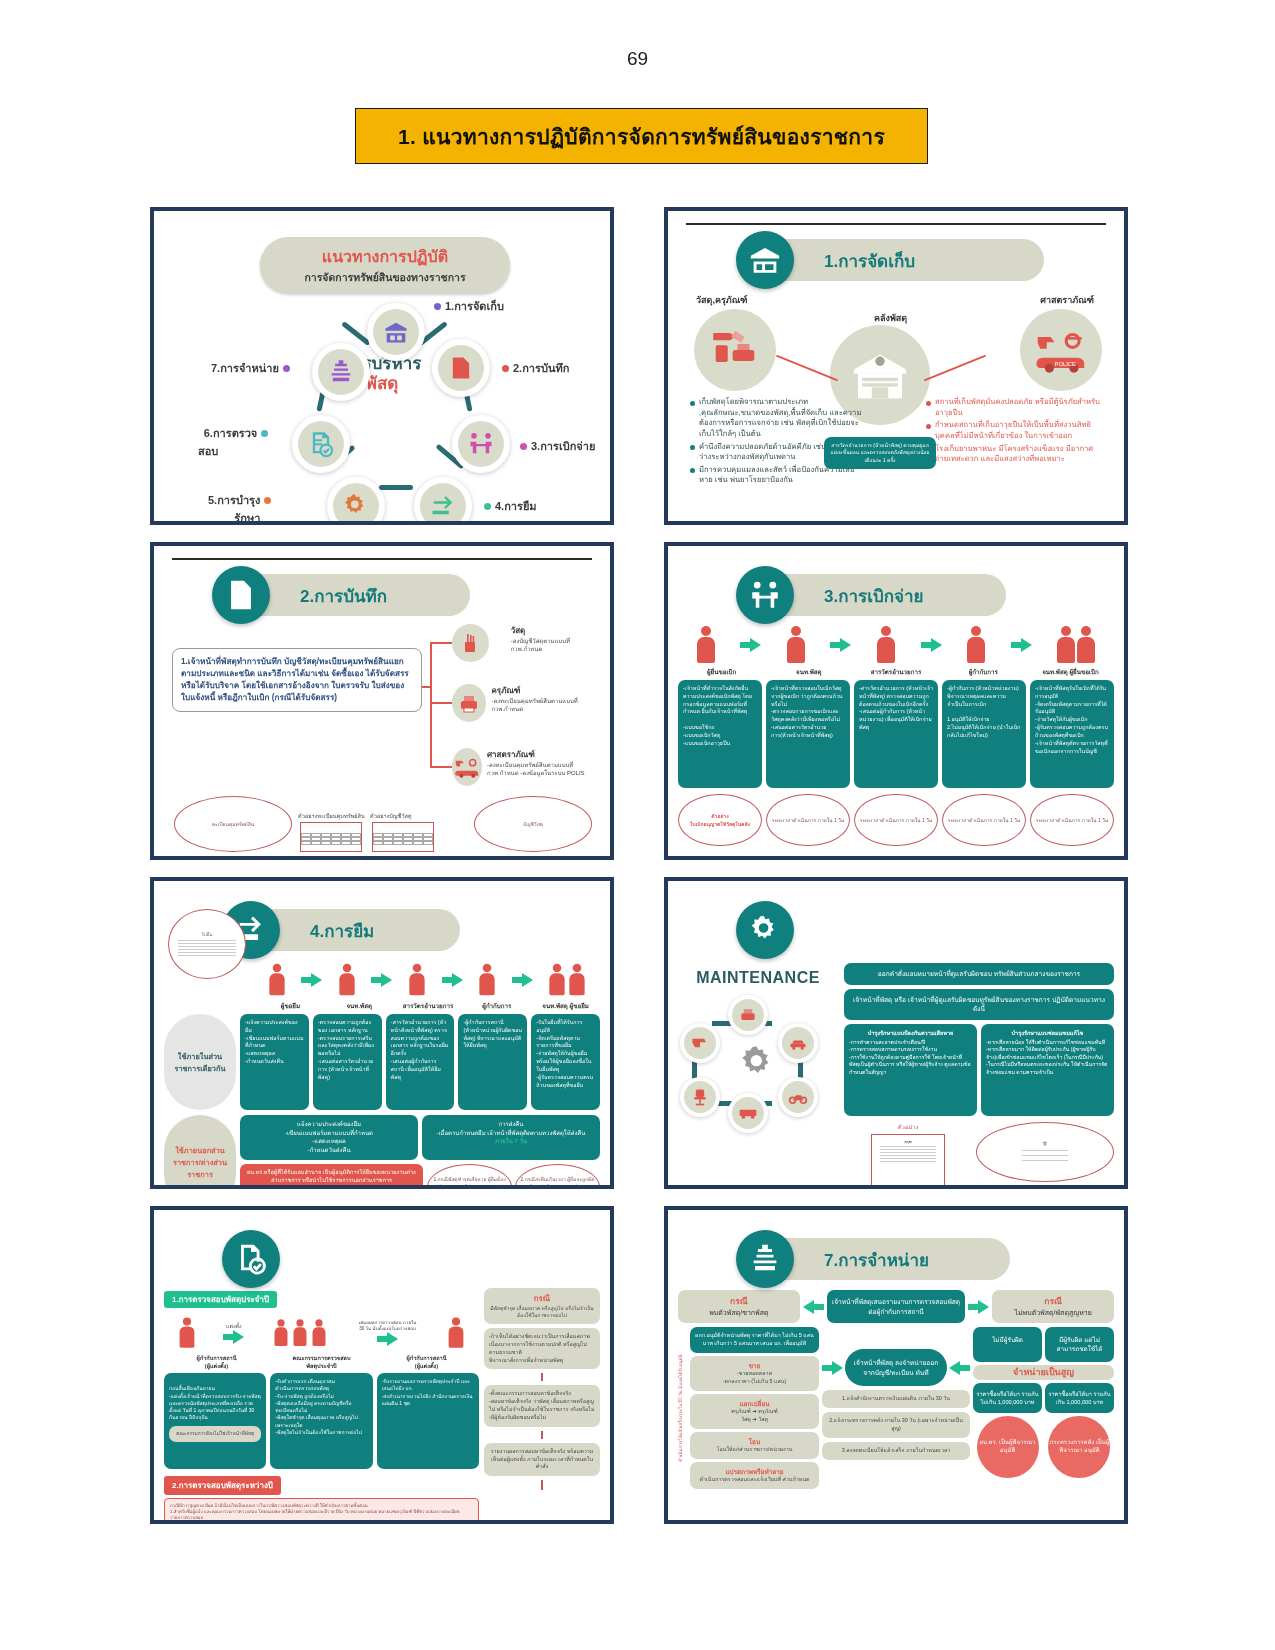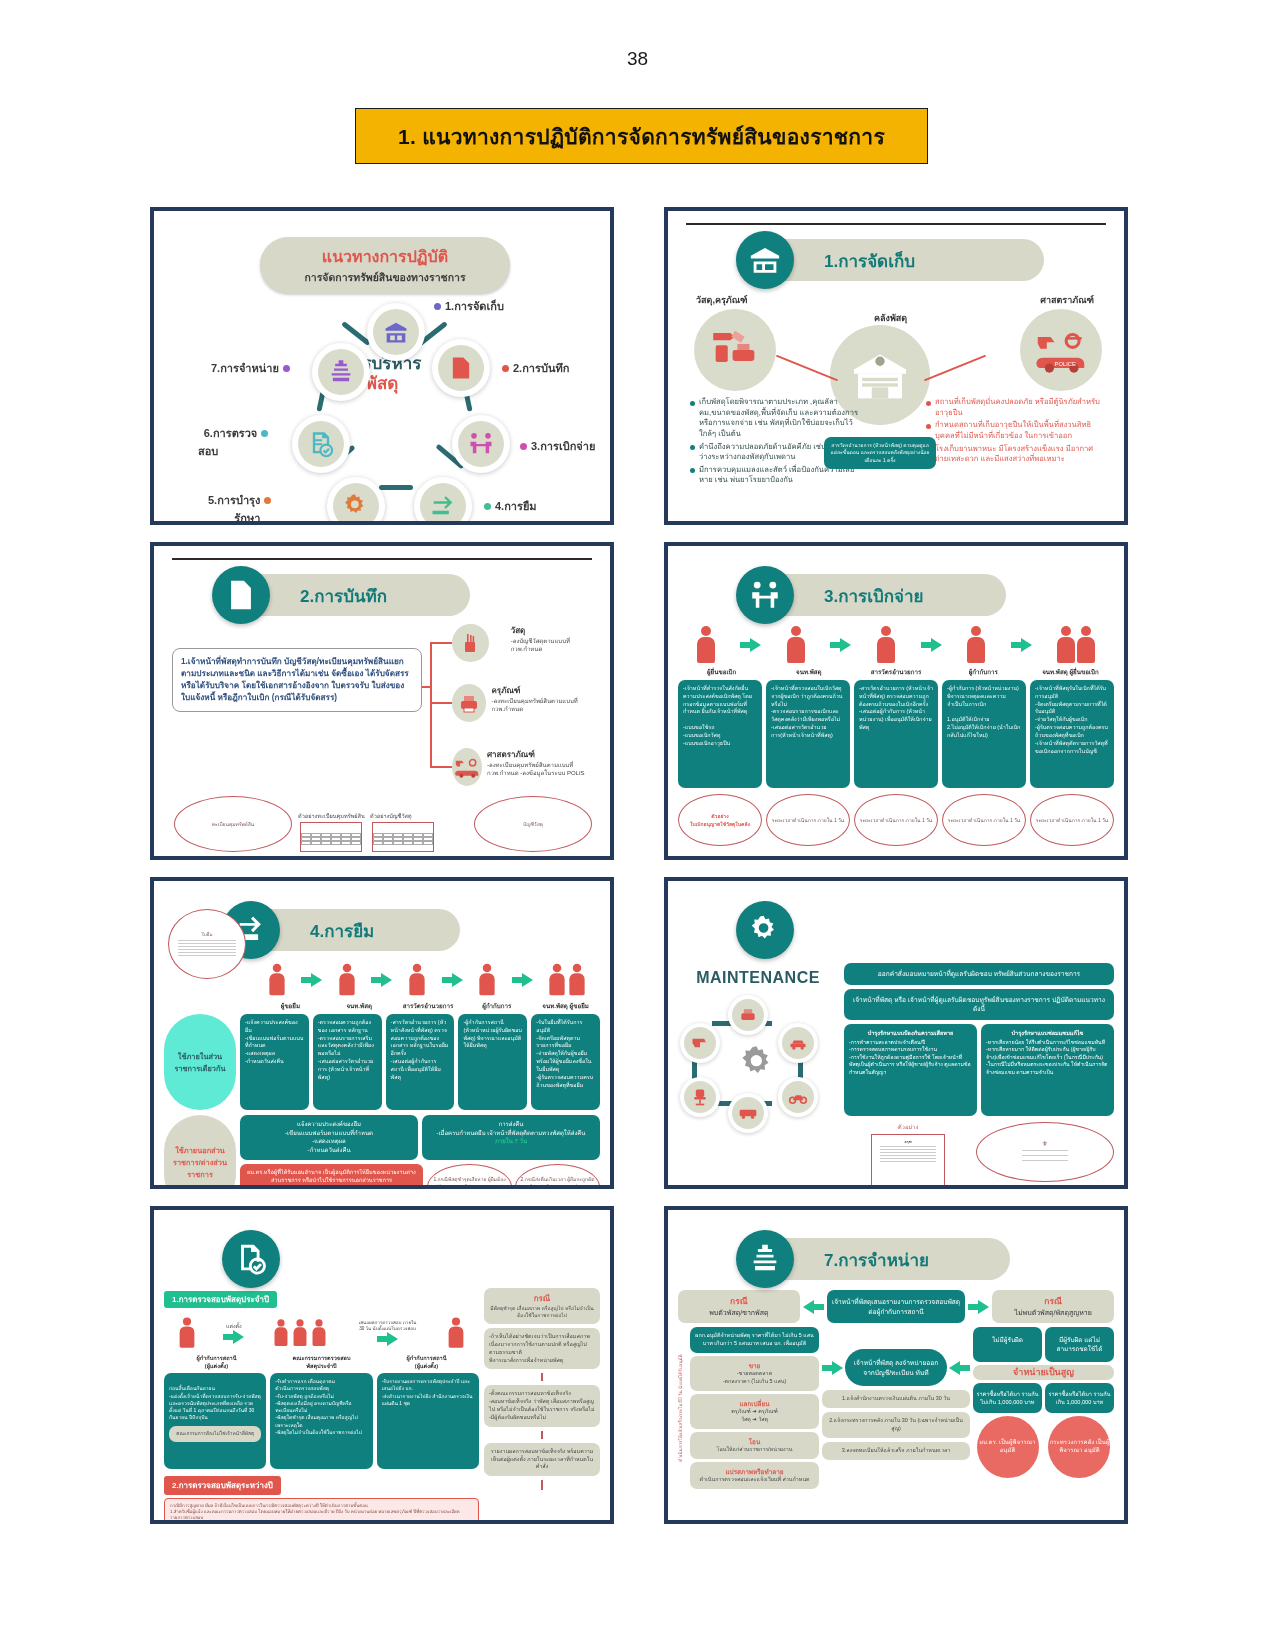--- a/index.html
+++ b/index.html
@@ -151,21 +151,21 @@
   .connT { position: absolute; background: #2B6B72; }
   .redcircle {
     border-radius: 50%; background: #E86A63; color:#fff; font-size: 6px;
     display:flex;align-items:center;justify-content:center;text-align:center;
     flex-direction: column; line-height:1.3;
   }
 </style>
 </head>
 <body>
 
-<div class="page-number">38</div>
+<div class="page-number">69</div>
 
 <div class="title-banner">
   <div class="title-banner-text">1. แนวทางการปฏิบัติการจัดการทรัพย์สินของราชการ</div>
 </div>
 
 <div class="grid">
 
   <div class="slide">
     <div class="wheel-wrap">
       <div class="wheel-title">
@@ -325,21 +325,21 @@
           <circle cx="33" cy="17" r="5" fill="none" stroke="#E0564C" stroke-width="2.4"></circle>
             <path fill="#E0564C" d="M28 14h12v2H28z"></path>
           <path fill="#E0564C" d="M10 30h26c4 0 6 2 6 5v3H8c-2 0-3-1.6-3-3.6S6.6 30 10 30z"></path>
           <circle cx="15" cy="38" r="3.6" fill="#B8403A"></circle>
             <circle cx="34" cy="38" r="3.6" fill="#B8403A"></circle>
           <text x="19" y="36" font-size="4.5" fill="#fff" font-family="sans-serif">POLICE</text>
         </svg>
       </div>
 
       <ul class="bullet-list" style="position:absolute;left:12px;top:108px;width:172px;">
-        <li>เก็บพัสดุโดยพิจารณาตามประเภท ,คุณลัลาคม,ขนาดของพัสดุ,พื้นที่จัดเก็บ และความต้องการหรือการแจกจ่าย เช่น พัสดุที่เบิกใช้บ่อยจะเก็บไว้ใกล้ๆ เป็นต้น</li>
+        <li>เก็บพัสดุโดยพิจารณาตามประเภท ,คุณลักษณะ,ขนาดของพัสดุ,พื้นที่จัดเก็บ และความต้องการหรือการแจกจ่าย เช่น พัสดุที่เบิกใช้บ่อยจะเก็บไว้ใกล้ๆ เป็นต้น</li>
         <li>คำนึงถึงความปลอดภัยด้านอัคคีภัย เช่น เว้นช่องว่างระหว่างกองพัสดุกับเพดาน</li>
         <li>มีการควบคุมแมลงและสัตว์ เพื่อป้องกันความเสียหาย เช่น พ่นยาโรยยาป้องกัน</li>
       </ul>
 
       <ul class="bullet-list red" style="position:absolute;right:10px;top:108px;width:178px;">
         <li>สถานที่เก็บพัสดุมั่นคงปลอดภัย หรือมีตู้นิรภัยสำหรับอาวุธปืน</li>
         <li>กำหนดสถานที่เก็บอาวุธปืนให้เป็นพื้นที่สงวนสิทธิบุคคลที่ไม่มีหน้าที่เกี่ยวข้อง ในการเข้าออก</li>
         <li>โรงเก็บยานพาหนะ มีโครงสร้างแข็งแรง มีอากาศถ่ายเทสะดวก และมีแสงสว่างที่พอเหมาะ</li>
       </ul>
 
@@ -643,21 +643,21 @@
 
     <div style="display:flex;margin-top:2px;padding-left:92px;">
       <div class="role-lbl" style="flex:1">ผู้ขอยืม</div>
       <div class="role-lbl" style="flex:1">จนท.พัสดุ</div>
       <div class="role-lbl" style="flex:1">สารวัตรอำนวยการ</div>
       <div class="role-lbl" style="flex:1">ผู้กำกับการ</div>
       <div class="role-lbl" style="flex:1">จนท.พัสดุ  ผู้ขอยืม</div>
     </div>
 
     <div style="display:flex;gap:4px;margin-top:3px;align-items:stretch;">
-      <div style="width:72px;background:#5eead4;border-radius:40px;display:flex;align-items:center;justify-content:center;text-align:center;font-size:7.4px;font-weight:bold;color:#2B5B63;padding:4px;">ใช้ภายในส่วนราชการเดียวกัน</div>
+      <div style="width:72px;background:#e5e5e5;border-radius:40px;display:flex;align-items:center;justify-content:center;text-align:center;font-size:7.4px;font-weight:bold;color:#2B5B63;padding:4px;">ใช้ภายในส่วนราชการเดียวกัน</div>
       <div class="tbox" style="flex:1;height:96px;white-space:pre-line;">-แจ้งความประสงค์ของยืม
 -เขียนแบบฟอร์มตามแบบที่กำหนด
 -แสดงเหตุผล
 -กำหนดวันส่งคืน</div>
       <div class="tbox" style="flex:1;height:96px;white-space:pre-line;">-ตรวจสอบความถูกต้องของ เอกสาร หลักฐาน
 -ตรวจสอบรายการเสริมและวัสดุคงคลังว่ามีเพียงพอหรือไม่
 -เสนอต่อสารวัตรอำนวยการ (หัวหน้าเจ้าหน้าที่พัสดุ)</div>
       <div class="tbox" style="flex:1;height:96px;white-space:pre-line;">-สารวัตรอำนวยการ (หัวหน้าสังหน้าที่พัสดุ) ตรวจสอบความถูกต้องของเอกสาร หลักฐานใบรอยืมอีกครั้ง
 -เสนอต่อผู้กำกับการสถานี เพื่ออนุมัติให้ยืมพัสดุ</div>
       <div class="tbox" style="flex:1;height:96px;white-space:pre-line;">-ผู้กำกับการสถานี (หัวหน้าหน่วยผู้รับผิดชอบพัสดุ) พิจารณาและอนุมัติให้ยืมพัสดุ</div>

